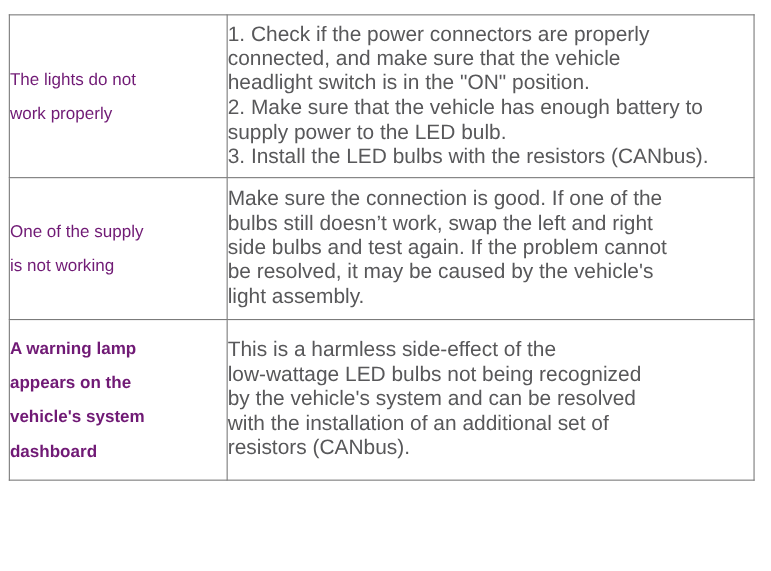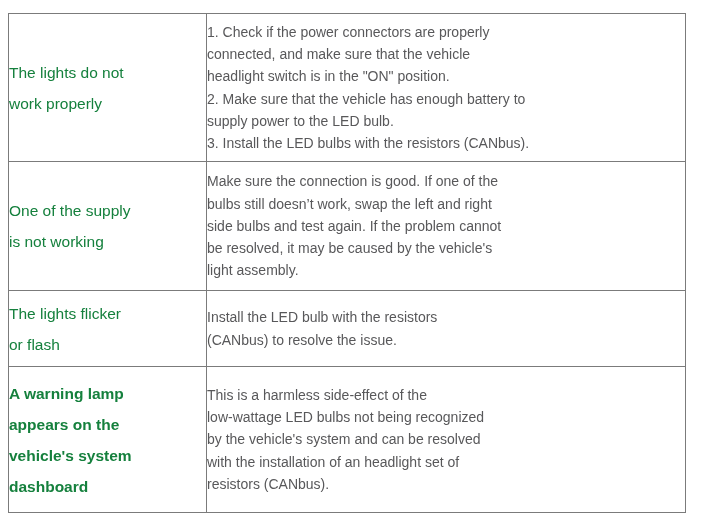--- a/index.html
+++ b/index.html
@@ -30,25 +30,25 @@
     width: 197px;
     padding: 8px 10px 8px 20px;
   }
   td.solution-cell {
     width: 478px;
     padding: 9px 14px 9px 18px;
   }
   .symptom-text {
     font-size: 15.5px;
     line-height: 31px;
-    color: #15803d;
+    color: #701a75;
     white-space: pre-line;
   }
   .solution-text {
-    font-size: 14px;
+    font-size: 19px;
     line-height: 22.2px;
     color: #58585a;
     white-space: pre-line;
   }
   tr.row-flicker .solution-cell,
   tr.row-warning .solution-cell {
     padding-left: 22px;
   }
   tr.row-lights .symptom-cell { height: 147px; }
   tr.row-onebulb .symptom-cell { height: 128px; }
@@ -80,39 +80,29 @@
 is not working</div>
       </td>
       <td class="solution-cell">
         <div class="solution-text">Make sure the connection is good. If one of the
 bulbs still doesn’t work, swap the left and right
 side bulbs and test again. If the problem cannot
 be resolved, it may be caused by the vehicle's
 light assembly.</div>
       </td>
     </tr>
-    <tr class="row-flicker">
-      <td class="symptom-cell">
-        <div class="symptom-text">The lights flicker
-or flash</div>
-      </td>
-      <td class="solution-cell">
-        <div class="solution-text">Install the LED bulb with the resistors
-(CANbus) to resolve the issue.</div>
-      </td>
-    </tr>
     <tr class="row-warning">
       <td class="symptom-cell">
         <div class="symptom-text">A warning lamp
 appears on the
 vehicle's system
 dashboard</div>
       </td>
       <td class="solution-cell">
         <div class="solution-text">This is a harmless side-effect of the
 low-wattage LED bulbs not being recognized
 by the vehicle's system and can be resolved
-with the installation of an headlight set of
+with the installation of an additional set of
 resistors (CANbus).</div>
       </td>
     </tr>
   </tbody>
 </table>
 
 </body></html>

